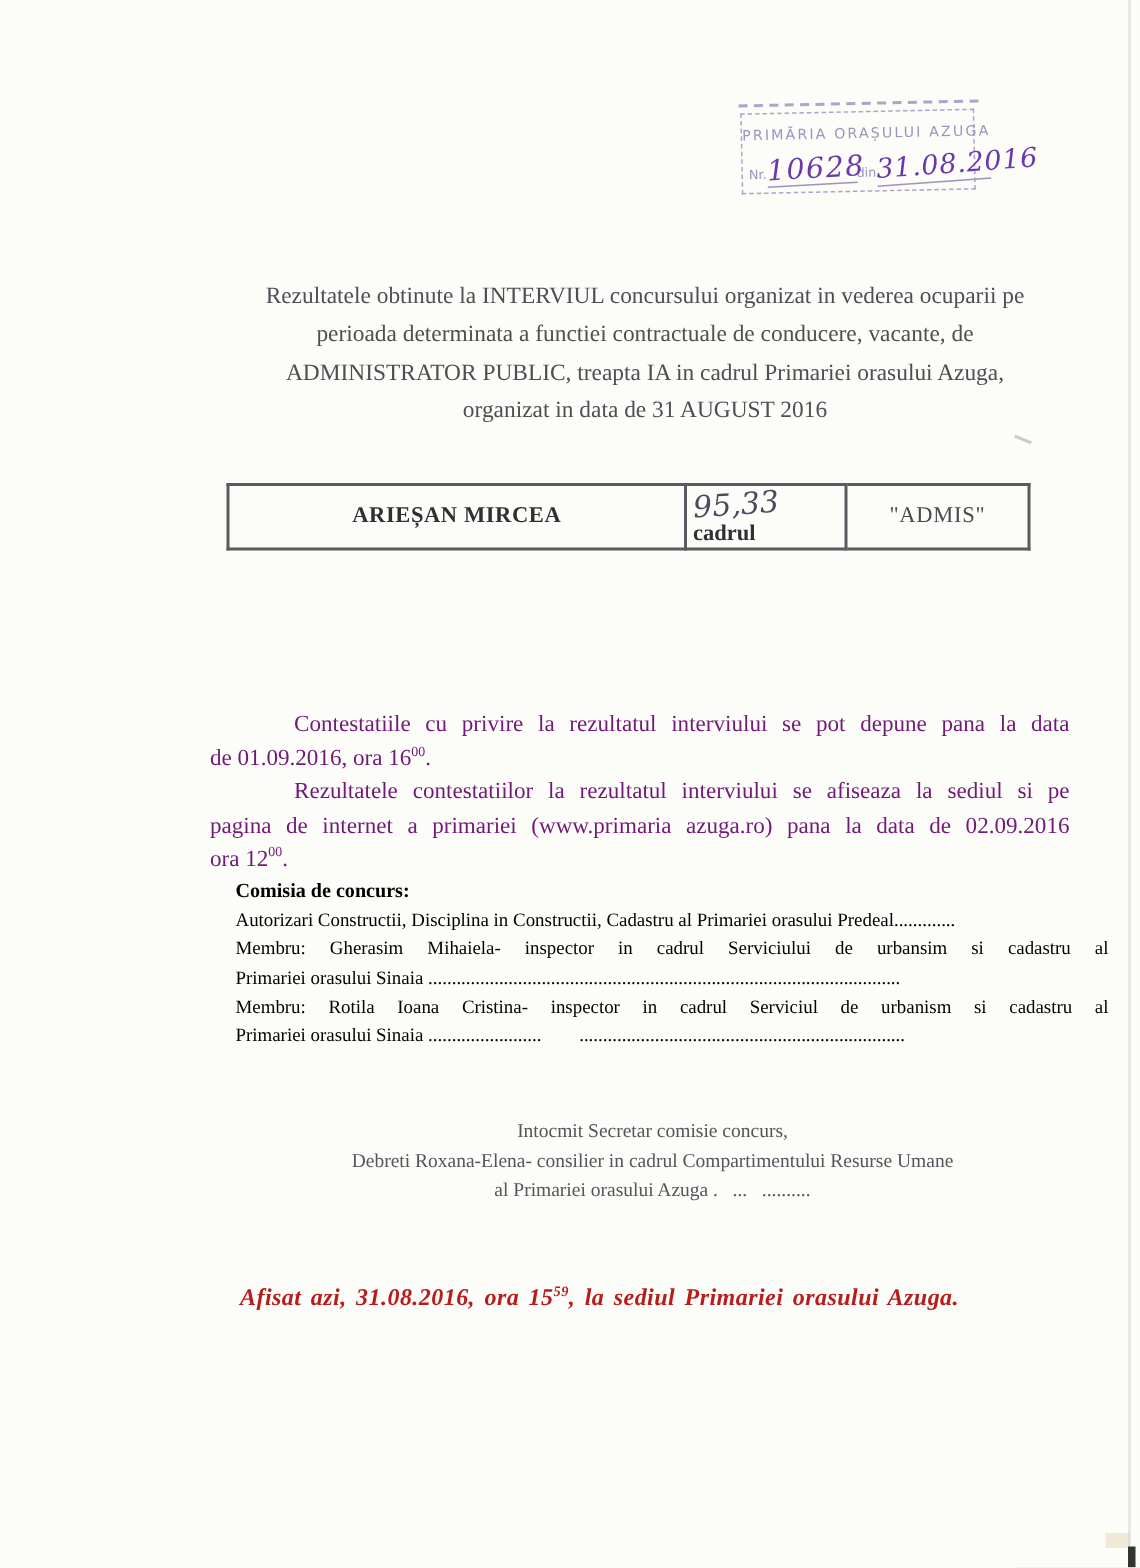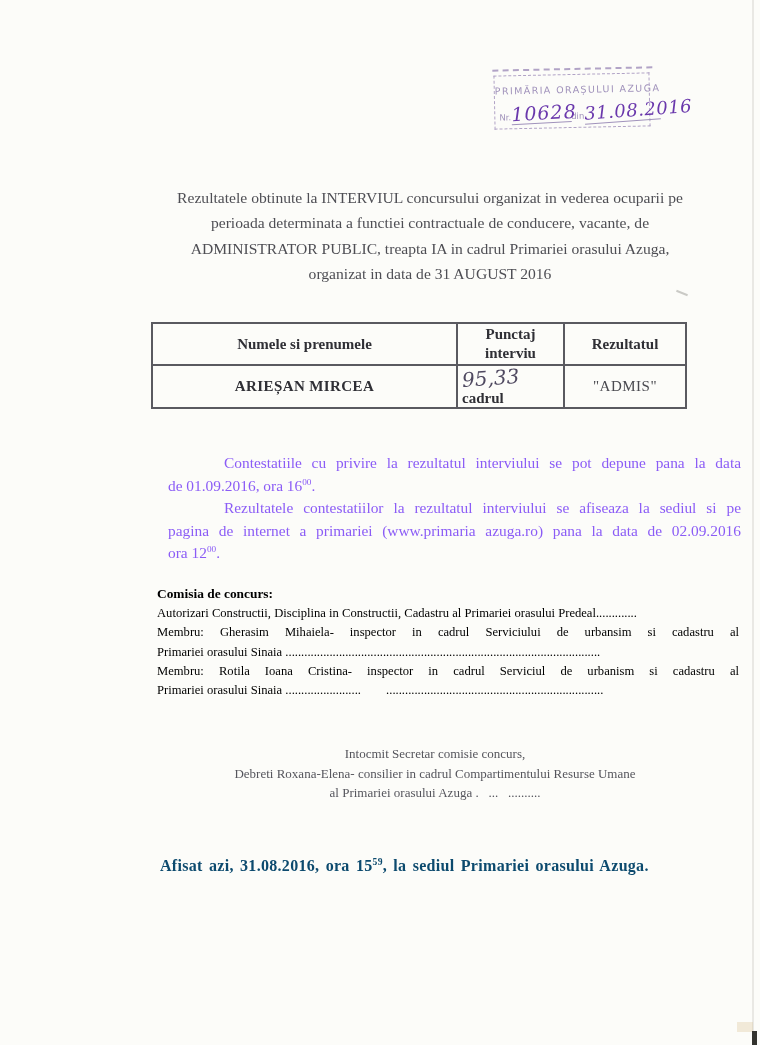--- a/index.html
+++ b/index.html
@@ -81,22 +81,22 @@
   td.c2{text-align:left;}
   td.c3{text-align:center;font-size:13px;color:#4a4a50;letter-spacing:0.5px;}
   .score-hand{
     font-family:"DejaVu Serif",serif;font-style:italic;
     font-size:20px;color:#4f4960;display:inline-block;
     transform:rotate(-4deg);margin-right:6px;
   }
   .score-unit{font-weight:bold;}
   
   .paras{
-    position:absolute;left:140px;top:452px;width:573px;
-    font-size:15.4px;line-height:22.5px;color:#8b5cf6;margin-left:28px;
+    position:absolute;left:140px;top:472px;width:573px;
+    font-size:15.4px;line-height:22.5px;color:#701a75;
   }
   .jline{white-space:nowrap;text-align:justify;text-align-last:justify;}
   .nline{white-space:nowrap;}
   .indent{padding-left:56px;box-sizing:border-box;width:100%;}
   sup{font-size:0.6em;vertical-align:super;line-height:0;}
   
   .commission{
     position:absolute;left:157px;top:583px;width:582px;
     font-size:12.6px;line-height:19.3px;color:#000000;
   }
@@ -104,22 +104,22 @@
   
   .signature{
     position:absolute;left:175px;top:744px;width:520px;
     font-size:13px;line-height:19.5px;color:#55555c;
     text-align:center;
   }
   .sig-line{white-space:nowrap;}
   
   .afisat{
     position:absolute;left:160px;top:857px;
-    font-size:16px;font-weight:bold;color:#0c4a6e;
-    letter-spacing:0.3px;word-spacing:2px;white-space:nowrap;
+    font-size:16px;font-weight:bold;color:#b91c1c;
+    letter-spacing:0.3px;word-spacing:2px;white-space:nowrap;font-style:italic;
   }
   
   .edge-line{position:absolute;left:752px;top:0;width:2px;height:1045px;background:#e9e8e4;}
   .corner-mark{position:absolute;left:752px;top:1031px;width:5px;height:14px;background:#34342f;}
   .corner-smudge{position:absolute;left:737px;top:1022px;width:16px;height:10px;background:rgba(214,190,140,0.30);}
   .tick-mark{position:absolute;left:676px;top:292px;width:12px;height:2px;background:#cacac6;transform:rotate(22deg);}
 </style>
 </head>
 <body>
 
@@ -137,25 +137,20 @@
 
   <div class="title-block">
     <div class="title-line">Rezultatele obtinute la INTERVIUL concursului organizat in vederea ocuparii pe</div>
     <div class="title-line">perioada determinata a functiei contractuale de conducere, vacante, de</div>
     <div class="title-line">ADMINISTRATOR PUBLIC, treapta IA in cadrul Primariei orasului Azuga,</div>
     <div class="title-line">organizat in data de 31 AUGUST 2016</div>
   </div>
 
   <table class="results">
     <tbody>
-        <tr class="hdr">
-      <th class="c1">Numele si prenumele</th>
-      <th class="c2">Punctaj interviu</th>
-      <th class="c3">Rezultatul</th>
-    </tr>
     <tr class="datarow">
       <td class="c1">ARIEȘAN MIRCEA</td>
       <td class="c2"><span class="score-hand">95,33</span><span class="score-unit">cadrul</span></td>
       <td class="c3">"ADMIS"</td>
     </tr>
   </tbody>
     </table>
 
   <div class="paras">
     <div class="jline indent">Contestatiile cu privire la rezultatul interviului se pot depune pana la data</div>

